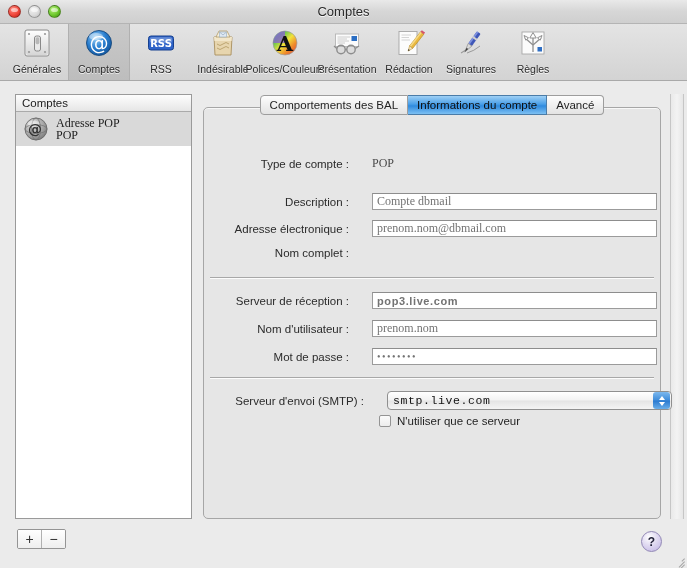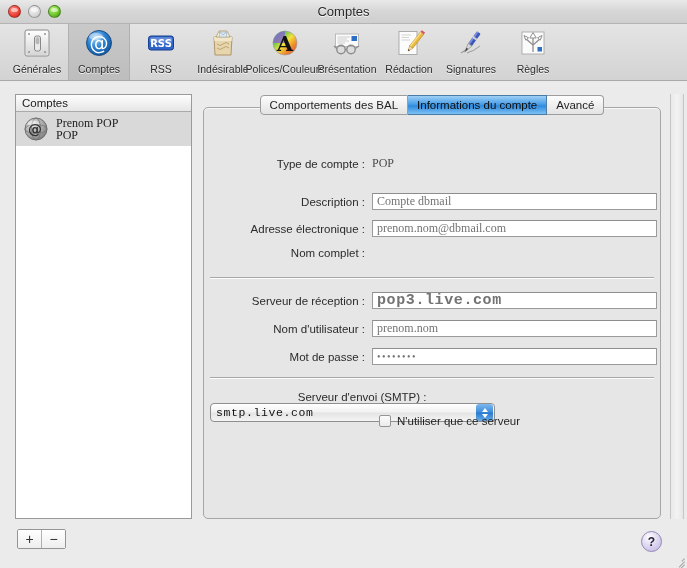--- a/index.html
+++ b/index.html
@@ -198,21 +198,21 @@
   }
   .row {
     position: absolute;
     display: flex; align-items: center;
   }
   .row .lbl {
     width: 162px;
     text-align: right;
     font-size: 11.5px;
     color: #2b2b2b;
-    padding-right: 7px;
+    padding-right: 23px;
     box-sizing: border-box;
     white-space: nowrap;
   }
   .row .static-val {
     font-family: "Liberation Serif", serif;
     font-size: 12px;
     color: #4a4a4a;
   }
   .fld {
     width: 285px; height: 17px;
@@ -222,23 +222,23 @@
     box-sizing: border-box;
     font-family: "Liberation Serif", serif;
     font-size: 12px;
     color: #737373;
     padding: 0 4px;
     line-height: 15px;
     outline: none;
     border-radius: 0;
   }
   .fld.mono {
-    font-family: Liberation Mono, monospace;
+    font-family: Liberation Sans, sans-serif;
     font-weight: bold;
-    font-size: 15px;
+    font-size: 11px;
     letter-spacing: 0.6px;
   }
   .fld.pw { letter-spacing: 1.5px; font-size: 10px; }
 
   .sep {
     position: absolute;
     left: 6px; width: 444px; height: 1px;
     background: #a8a8a8;
     box-shadow: 0 1px 0 rgba(255,255,255,0.85);
   }
@@ -528,21 +528,21 @@
               </radialGradient>
             </defs>
             <circle cx="14" cy="14" r="11" fill="url(#gg)" stroke="#5f5f5f" stroke-width="0.8"></circle>
             <ellipse cx="14" cy="14" rx="11" ry="4.4" fill="none" stroke="#707070" stroke-width="0.7"></ellipse>
             <ellipse cx="14" cy="14" rx="4.6" ry="11" fill="none" stroke="#707070" stroke-width="0.7"></ellipse>
             <ellipse cx="11.5" cy="8.5" rx="6" ry="3" fill="rgba(255,255,255,0.4)"></ellipse>
             <text x="13" y="19" font-family="DejaVu Sans, sans-serif" font-size="14" font-weight="bold" fill="#333333" text-anchor="middle">@</text>
           </svg>
         </span>
         <span class="acct-text">
-          <span class="acct-name">Prenom POP</span>
+          <span class="acct-name">Adresse POP</span>
           <span class="acct-type">POP</span>
         </span>
       </div>
     </div>
 
     <div id="sb-buttons">
       <span class="sb-btn">+</span>
       <span class="sb-btn">−</span>
     </div>
 
@@ -582,21 +582,21 @@
           <input class="fld" type="text" value="prenom.nom" style="">
         </div>
 
         <div class="row" style="left:6px; top:240px;">
           <span class="lbl">Mot de passe :</span>
           <input class="fld pw" type="text" value="••••••••" style="">
         </div>
 
         <div class="sep" style="top:269px;"></div>
 
-        <div class="row" style="left:6px; top:283px;flex-direction:column;">
+        <div class="row" style="left:21px; top:283px;">
           <span class="lbl">Serveur d'envoi (SMTP) :</span>
           <span class="popup">
             <span class="popup-text">smtp.live.com</span>
             <span class="popup-arrowbox">
               <i class="arw up"></i>
               <i class="arw down"></i>
             </span>
           </span>
         </div>
 

